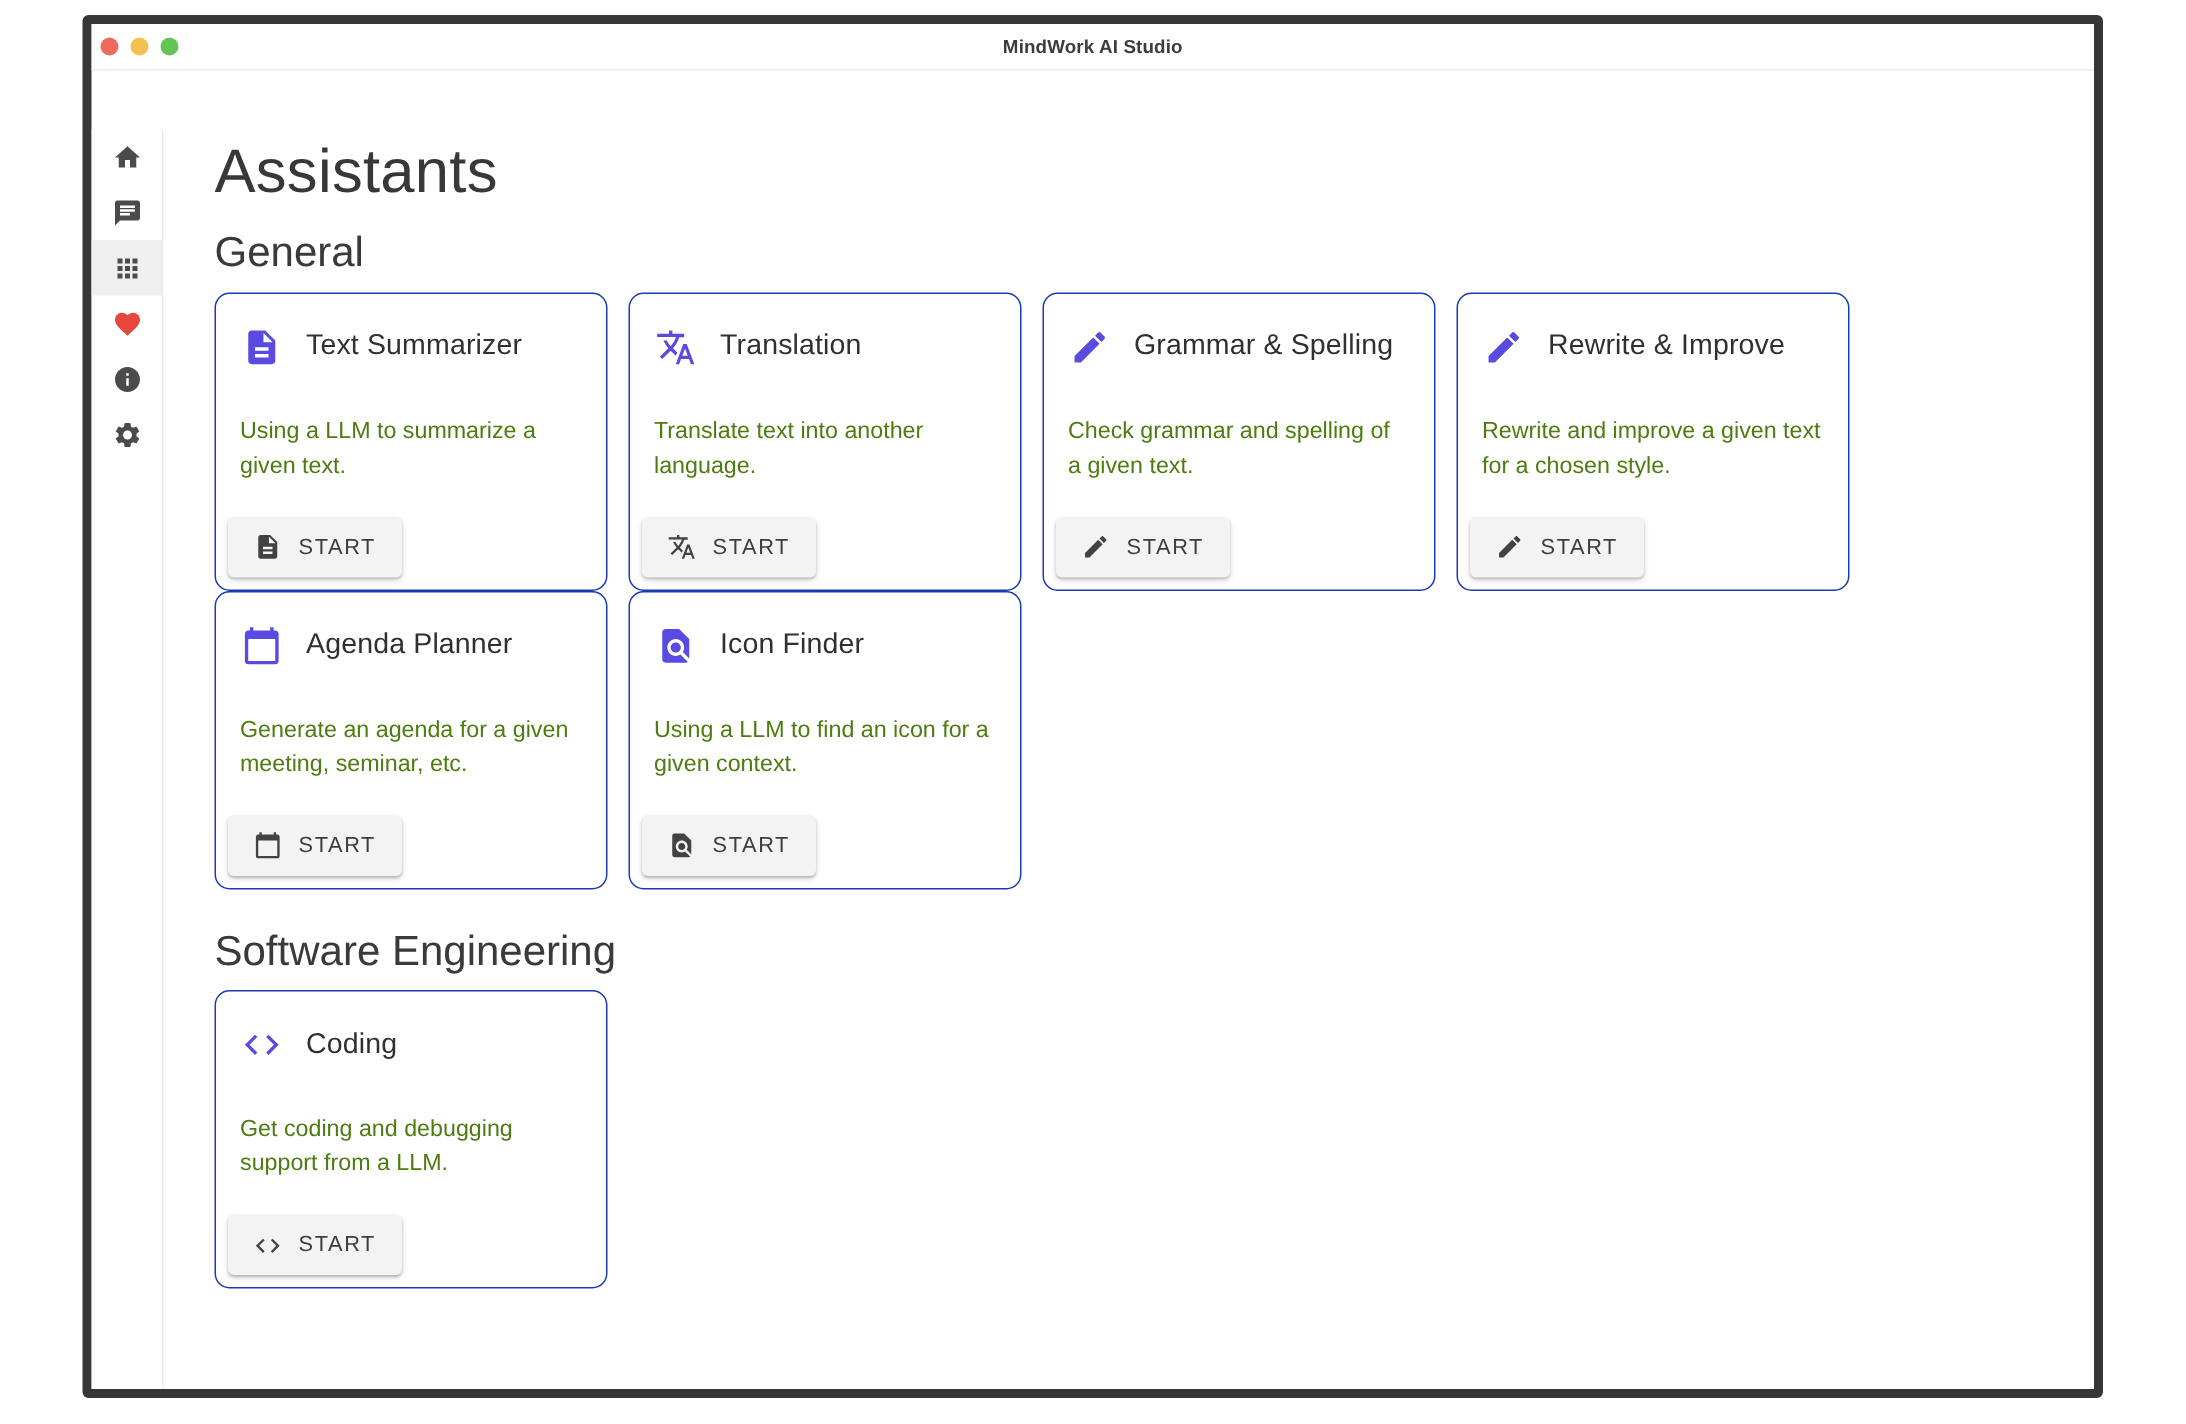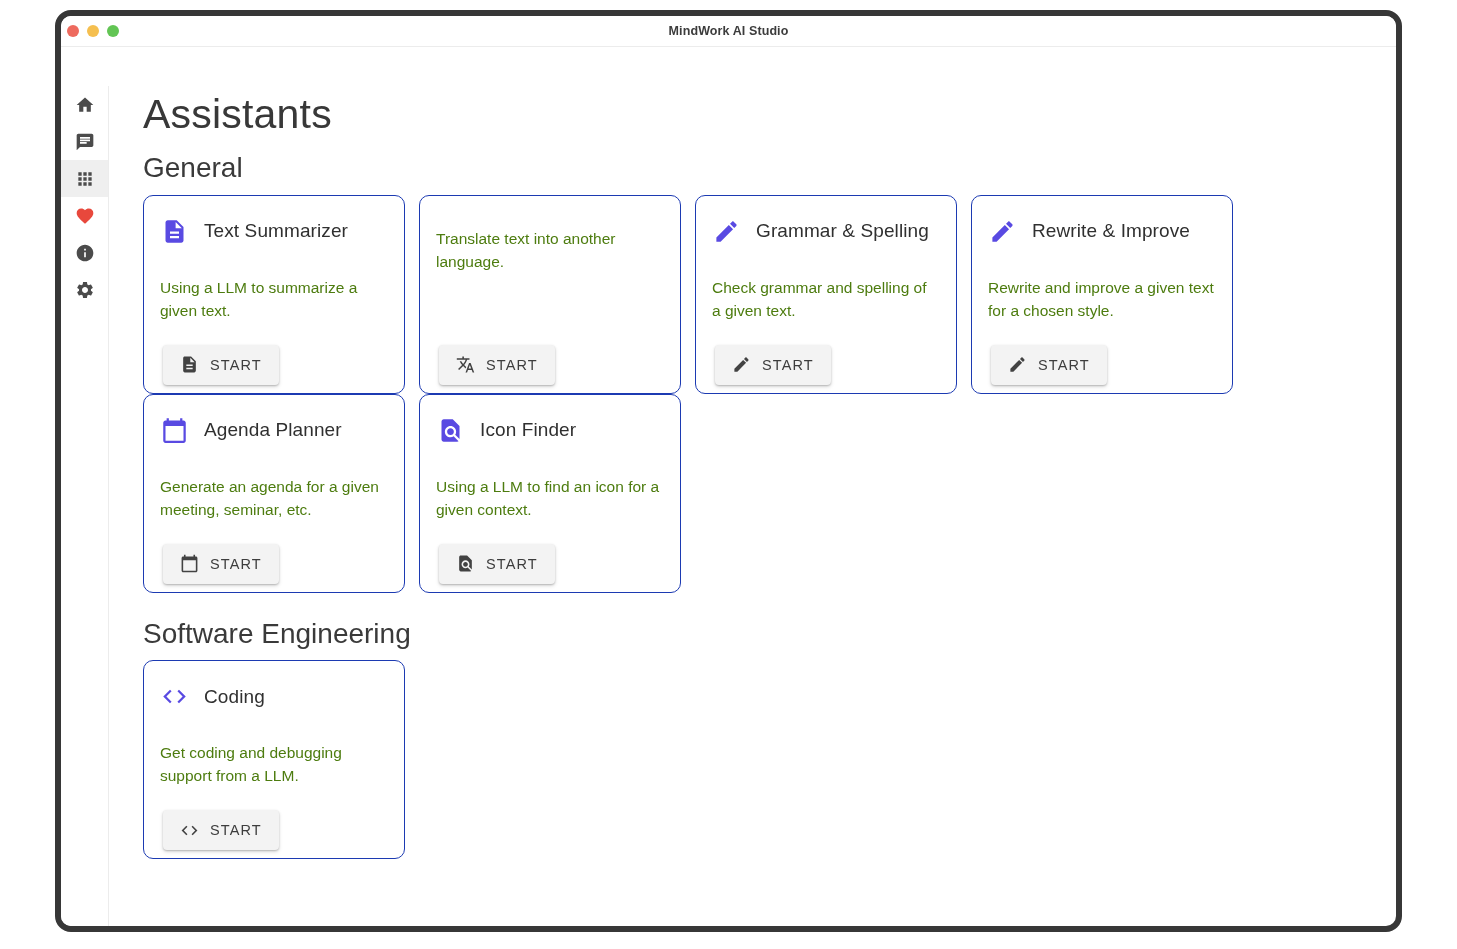--- a/index.html
+++ b/index.html
@@ -11,21 +11,21 @@
     -webkit-font-smoothing: antialiased;
   }
 
   
   .window {
     position: absolute;
     left: 55px; top: 10px;
     width: 1347px; height: 922px;
     background: #ffffff;
     border: 6px solid #373737;
-    border-radius: 16px;
+    border-radius: 4px;
     overflow: hidden;
   }
 
   
   .titlebar {
     height: 31px;
     position: relative;
     display: flex;
     align-items: center;
     background: #ffffff;
@@ -111,21 +111,21 @@
     letter-spacing: 0.1px;
     white-space: nowrap;
   }
   .card-desc {
     margin-top: 31px;
     padding: 0 18px 0 16px;
     font-size: 15.5px;
     line-height: 23px;
     color: #4d7c0f;
   }
-  .card-actions { position: absolute; left: 19px; bottom: 8px; }
+  .card-actions { position: absolute; left: 8px; bottom: 8px; }
   .start-btn {
     display: flex;
     align-items: center;
     gap: 11px;
     height: 40px;
     padding: 0 17px;
     background: #f3f3f3;
     border: none;
     border-radius: 4px;
     font-family: inherit;
@@ -224,20 +224,28 @@
                       <svg viewBox="0 0 24 24" xmlns="http://www.w3.org/2000/svg">
                         <path d="M14 2H6c-1.1 0-2 .9-2 2v16c0 1.1.89 2 1.99 2H18c1.1 0 2-.9 2-2V8l-6-6zm2 16H8v-2h8v2zm0-4H8v-2h8v2zm-3-5V3.5L18.5 9H13z"></path>
                       </svg>
                     </span>
         <span class="btn-label">START</span>
       </button>
     </div>
   </div>
 
   <div class="card">
+    <div class="card-header">
+      <span class="card-icon">
+                    <svg viewBox="0 0 24 24" xmlns="http://www.w3.org/2000/svg">
+                      <path d="M12.87 15.07l-2.54-2.51.03-.03c1.74-1.94 2.98-4.17 3.71-6.53H17V4h-7V2H8v2H1v1.99h11.17C11.5 7.92 10.44 9.75 9 11.35 8.07 10.32 7.3 9.19 6.69 8h-2c.73 1.63 1.73 3.17 2.98 4.56l-5.09 5.02L4 19l5-5 3.11 3.11.76-2.04zM18.5 10h-2L12 22h2l1.12-3h4.75L21 22h2l-4.5-12zm-2.62 7l1.62-4.33L19.12 17h-3.24z"></path>
+                    </svg>
+                  </span>
+      <span class="card-title">Translation</span>
+    </div>
     <div class="card-desc">Translate text into another language.</div>
     <div class="card-actions">
       <button class="start-btn">
         <span class="btn-icon">
                       <svg viewBox="0 0 24 24" xmlns="http://www.w3.org/2000/svg">
                         <path d="M12.87 15.07l-2.54-2.51.03-.03c1.74-1.94 2.98-4.17 3.71-6.53H17V4h-7V2H8v2H1v1.99h11.17C11.5 7.92 10.44 9.75 9 11.35 8.07 10.32 7.3 9.19 6.69 8h-2c.73 1.63 1.73 3.17 2.98 4.56l-5.09 5.02L4 19l5-5 3.11 3.11.76-2.04zM18.5 10h-2L12 22h2l1.12-3h4.75L21 22h2l-4.5-12zm-2.62 7l1.62-4.33L19.12 17h-3.24z"></path>
                       </svg>
                     </span>
         <span class="btn-label">START</span>
       </button>

